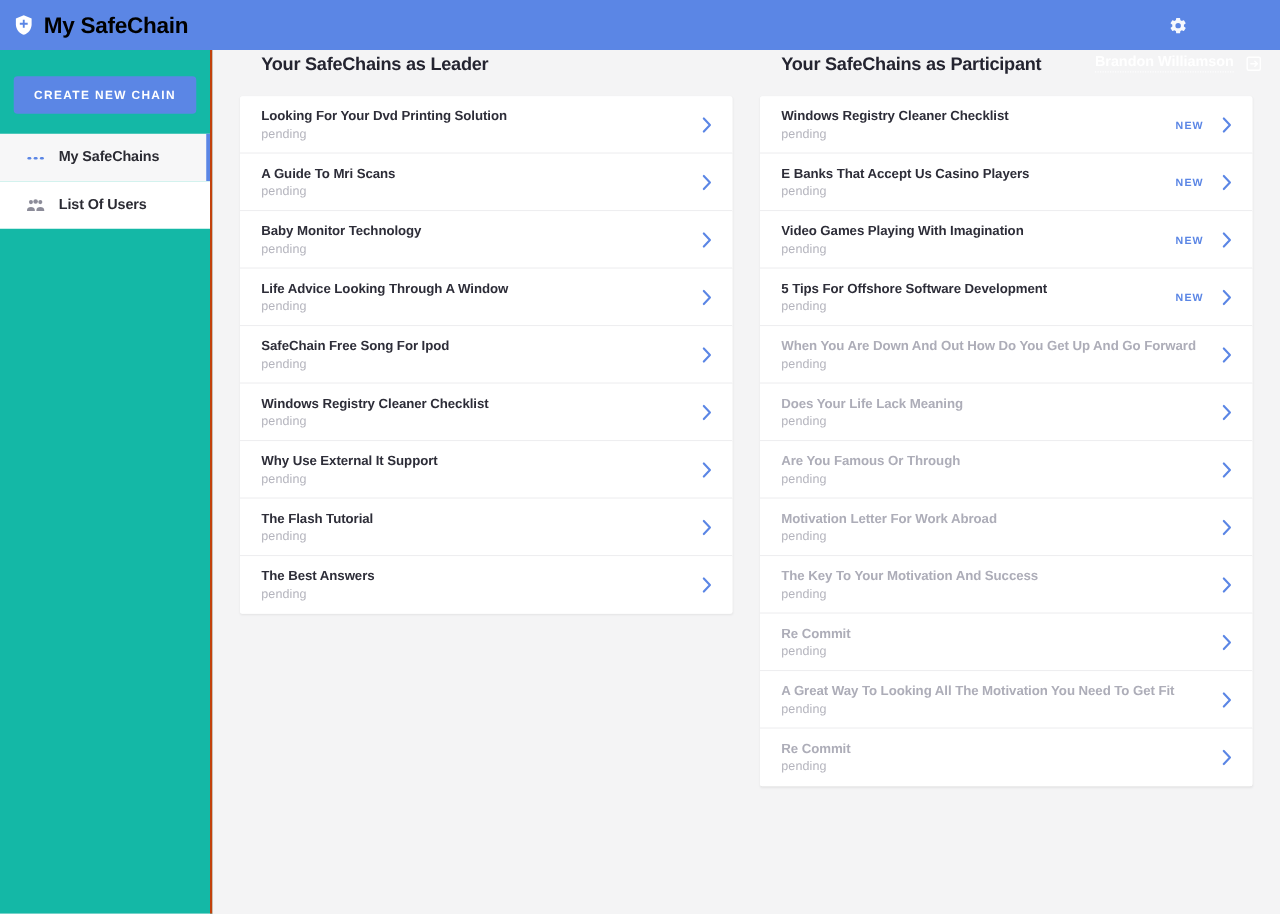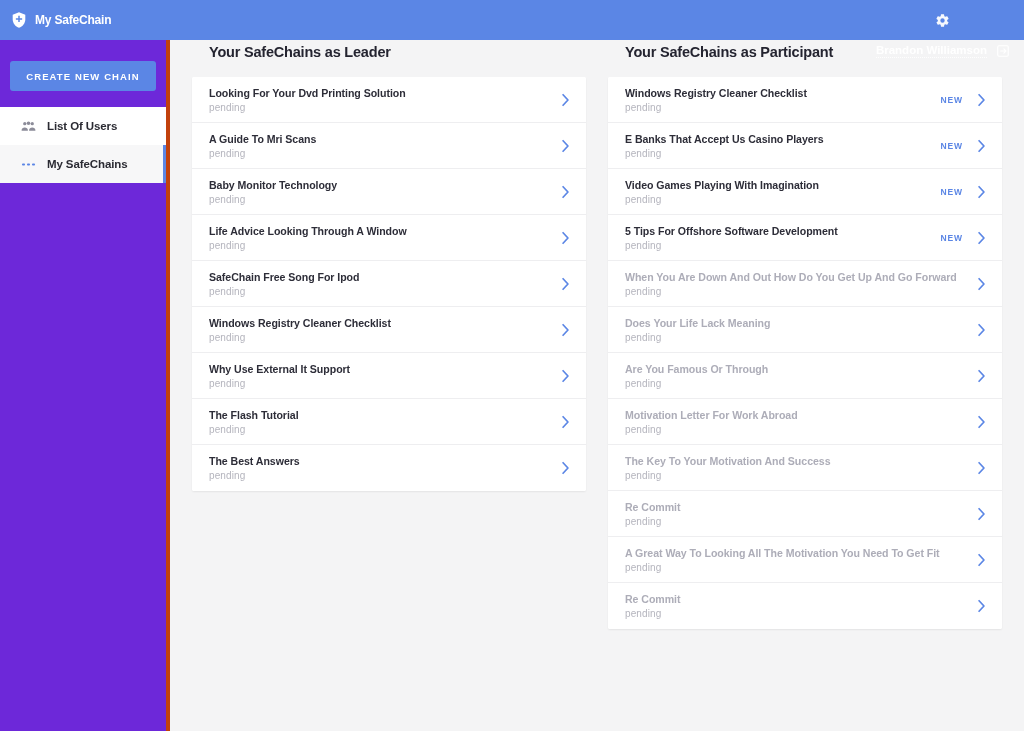--- a/index.html
+++ b/index.html
@@ -17,22 +17,22 @@
     display: flex;
     align-items: center;
     justify-content: space-between;
     padding: 0 14px 0 10px;
     position: relative;
     z-index: 5;
   }
   .brand { display: flex; align-items: center; gap: 7px; }
   .brand-icon { width: 18px; height: 18px; display: block; }
   .brand-title {
-    color: #ffffff;
-    font-size: 12px;
+    color: #000000;
+    font-size: 18px;
     font-weight: bold;
     letter-spacing: -0.2px;
   }
   .topbar-right { display: flex; align-items: center; gap: 16px; flex-direction: column; }
   .tb-icon { width: 15px; height: 15px; display: block; cursor: pointer; opacity: .95; }
   .user-block { display: flex; align-items: center; gap: 9px; }
   .user-name {
     color: #ffffff;
     font-size: 11.5px;
     font-weight: bold;
@@ -41,23 +41,23 @@
     cursor: pointer;
   }
   .logout-icon { width: 14px; height: 14px; display: block; cursor: pointer; }
 
   
   .shell { display: flex; height: 691px; }
 
   
   .sidebar {
     width: 170px;
-    background: #6d28d9;
+    background: #14b8a6;
     flex: 0 0 170px;
-    border-right: 4px solid #c2410c;
+    border-right: 2px solid #c2410c;
     padding-top: 21px;
   }
   .create-btn {
     display: block;
     width: 146px;
     margin: 0 auto 16px auto;
     background: #5b86e5;
     color: #ffffff;
     border: none;
     border-radius: 3px;
@@ -188,42 +188,42 @@
       </span>
     </div>
   </div>
 </div>
 
 <div class="shell">
 
   <div class="sidebar">
     <button class="create-btn">CREATE NEW CHAIN</button>
 
+    <div class="nav-item active">
+      <span>
+        <svg class="nav-icon" viewBox="0 0 24 24" fill="#5b86e5" aria-hidden="true">
+          <rect x="1.5" y="10.4" width="5" height="3.2" rx="1.6"></rect>
+          <rect x="9.5" y="10.4" width="5" height="3.2" rx="1.6"></rect>
+          <rect x="17.5" y="10.4" width="5" height="3.2" rx="1.6"></rect>
+        </svg>
+      </span>
+      <span class="nav-label">My SafeChains</span>
+    </div>
+
     <div class="nav-item">
       <span>
         <svg class="nav-icon" viewBox="0 0 24 24" fill="#8c8c99" aria-hidden="true">
           <circle cx="6" cy="7.5" r="2.6"></circle>
           <circle cx="18" cy="7.5" r="2.6"></circle>
           <circle cx="12" cy="6.8" r="2.9"></circle>
           <path d="M1 17.6c0-2.4 2.2-3.9 5-3.9s5 1.5 5 3.9v1.2H1zM13 17.6c0-2.4 2.2-3.9 5-3.9s5 1.5 5 3.9v1.2H13z"></path>
         </svg>
       </span>
       <span class="nav-label">List Of Users</span>
     </div>
-
-    <div class="nav-item active">
-      <span>
-        <svg class="nav-icon" viewBox="0 0 24 24" fill="#5b86e5" aria-hidden="true">
-          <rect x="1.5" y="10.4" width="5" height="3.2" rx="1.6"></rect>
-          <rect x="9.5" y="10.4" width="5" height="3.2" rx="1.6"></rect>
-          <rect x="17.5" y="10.4" width="5" height="3.2" rx="1.6"></rect>
-        </svg>
-      </span>
-      <span class="nav-label">My SafeChains</span>
-    </div>
   </div>
 
   <div class="main">
 
     <div class="column">
       <div class="col-title">Your SafeChains as Leader</div>
       <div class="card" id="leader-list">
           <div class="row">
             <div class="row-text">
               <div class="row-title">Looking For Your Dvd Printing Solution</div>

